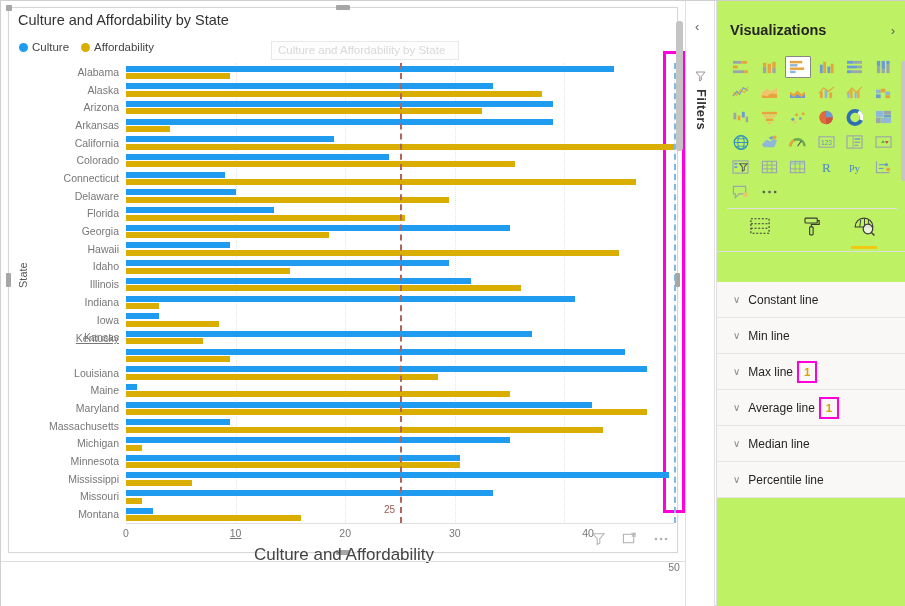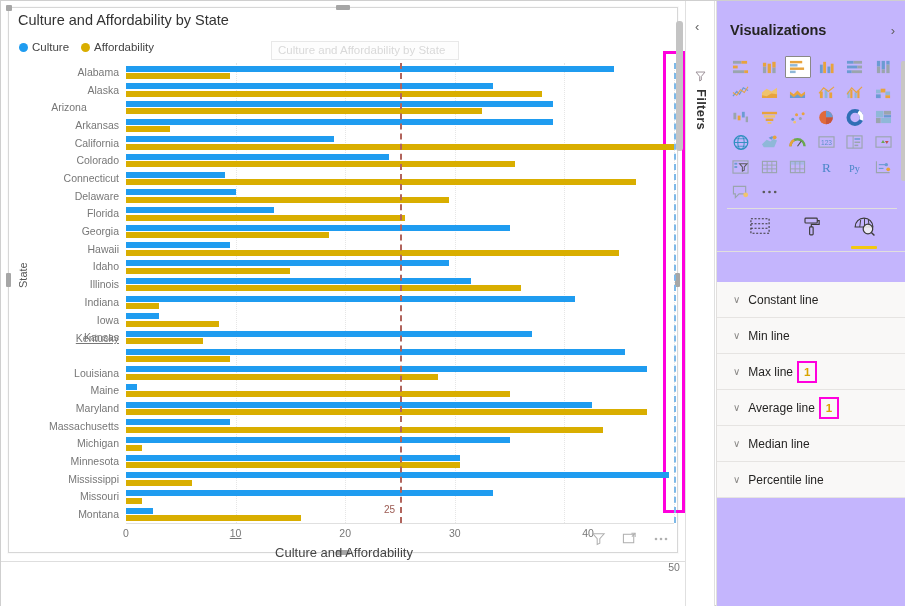--- a/index.html
+++ b/index.html
@@ -165,21 +165,21 @@
     top: 3px;
     font-size: 10.5px;
     color: #777777;
     transform: translateX(-50%);
     white-space: nowrap;
   }
   #x-axis-title {
     position: absolute;
     left: 0; right: 0; top: 482px;
     text-align: center;
-    font-size: 13px;
+    font-size: 17px;
     color: #444;
   }
 
   
   #visual-footer {
     position: absolute;
     right: 8px; bottom: 6px;
     display: flex;
     align-items: center;
     gap: 16px;
@@ -220,21 +220,21 @@
     font-weight: bold;
     writing-mode: vertical-rl;
     white-space: nowrap;
     letter-spacing: 0.3px;
   }
 
   #viz-pane {
     position: absolute;
     left: 715px; top: 0;
     width: 190px; height: 606px;
-    background: #c4b5fd;
+    background: #bef264;
     border-left: 1px solid #e1dfdd;
   }
   #viz-header {
     position: absolute;
     left: 0; top: 14px;
     width: 190px; height: 30px;
     display: flex;
     align-items: center;
     justify-content: space-between;
     padding: 0 12px 0 13px;
@@ -402,21 +402,21 @@
         </div>
       </div>
 
       <div id="ghost-title">Culture and Affordability by State</div>
 
       <div id="plot-wrap">
         <div id="y-axis-title">State</div>
         <div id="y-labels">
             <div class="y-tick-label" style="top: 3.84615px;">Alabama</div>
             <div class="y-tick-label" style="top: 21.5385px;">Alaska</div>
-            <div class="y-tick-label" style="top: 39.2308px; text-align: center;">Arizona</div>
+            <div class="y-tick-label" style="top: 39.2308px;">Arizona</div>
             <div class="y-tick-label" style="top: 56.9231px;">Arkansas</div>
             <div class="y-tick-label" style="top: 74.6154px;">California</div>
             <div class="y-tick-label" style="top: 92.3077px;">Colorado</div>
             <div class="y-tick-label" style="top: 110px;">Connecticut</div>
             <div class="y-tick-label" style="top: 127.692px;">Delaware</div>
             <div class="y-tick-label" style="top: 145.385px;">Florida</div>
             <div class="y-tick-label" style="top: 163.077px;">Georgia</div>
             <div class="y-tick-label" style="top: 180.769px;">Hawaii</div>
             <div class="y-tick-label" style="top: 198.462px;">Idaho</div>
             <div class="y-tick-label" style="top: 216.154px;">Illinois</div>

